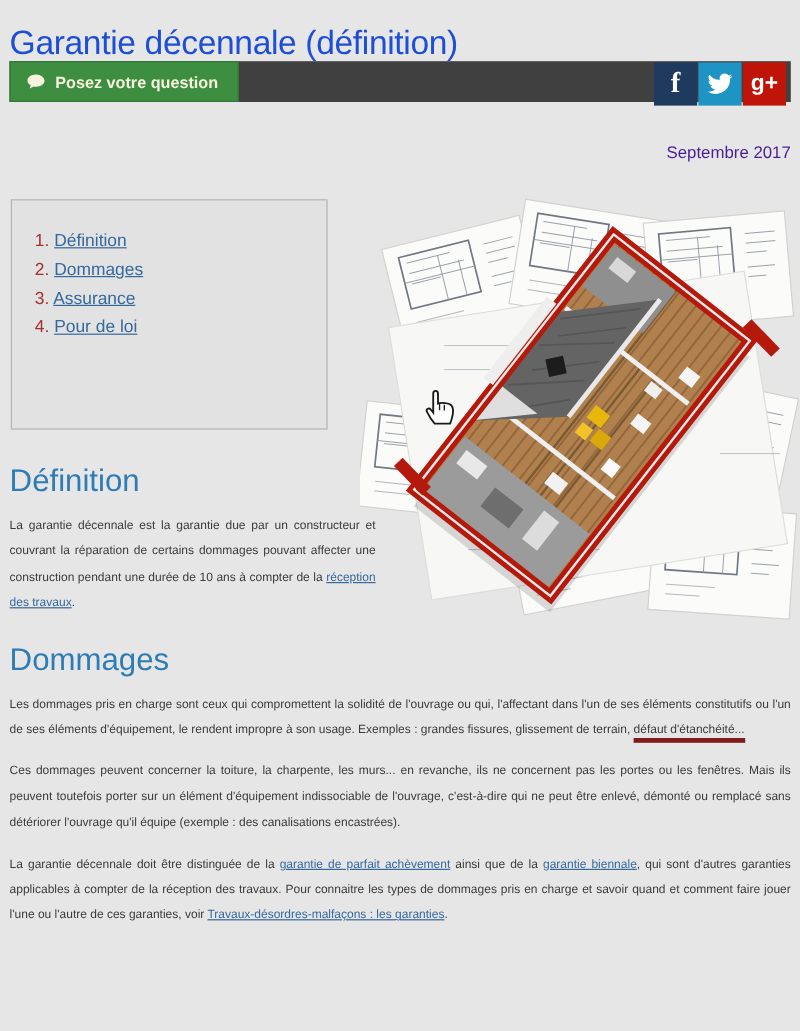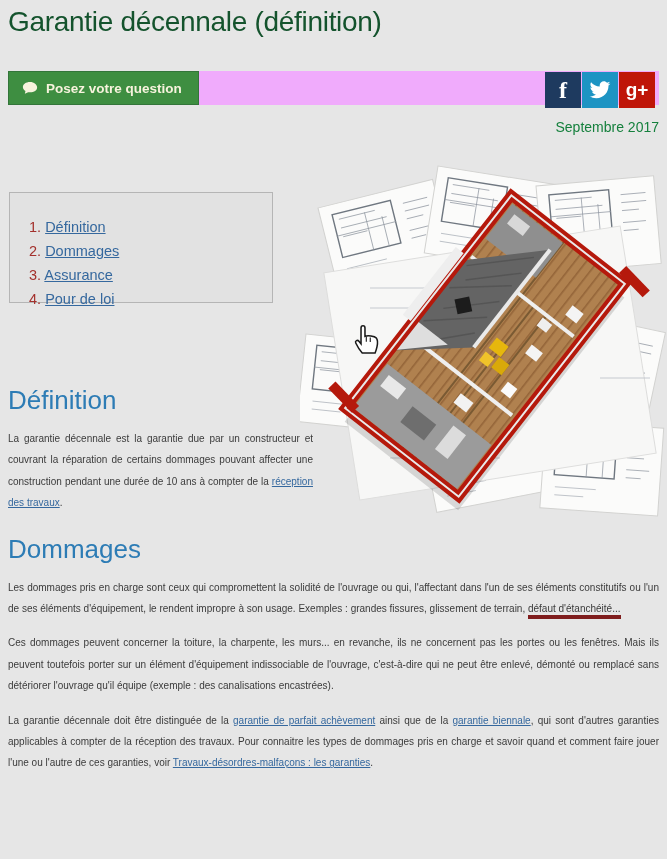--- a/index.html
+++ b/index.html
@@ -1,42 +1,42 @@
 <!DOCTYPE html>
 <html lang="fr"><head>
 <meta charset="utf-8">
 <style>
   * { margin:0; padding:0; box-sizing:border-box; }
   html,body { background:#e6e6e6; }
   body { font-family:"Liberation Sans", sans-serif; }
   .page { position:relative; width:667px; height:859px; background:#e6e6e6; overflow:hidden; }
 
   
-  .page-title { position:absolute; left:8px; top:6px; font-size:28px; font-weight:400;
-                color:#14532d; letter-spacing:-0.3px; }
+  .page-title { position:absolute; left:8px; top:20px; font-size:28px; font-weight:400;
+                color:#1d4ed8; letter-spacing:-0.3px; }
 
   
-  .action-bar { position:absolute; left:8px; top:71px; width:651px; height:34px; background:#f0abfc; }
+  .action-bar { position:absolute; left:8px; top:51px; width:651px; height:34px; background:#404040; }
   .ask-btn { position:absolute; left:0; top:0; height:34px; padding:0 16px 0 13px;
              background:#3e8e41; border:1px solid #33753a; display:flex; align-items:center;
              gap:8px; cursor:pointer; }
   .ask-btn .bubble { width:16px; height:14px; display:block; }
   .ask-btn span.lbl { color:#f7f3dd; font-size:13.5px; font-weight:700; white-space:nowrap; }
   .socials { position:absolute; right:4px; top:1px; display:flex; gap:1px; }
   .soc { width:36px; height:36px; display:flex; align-items:center; justify-content:center;
          color:#fff; cursor:pointer; }
   .soc.fb { background:#1e3a5f; font-family:"Liberation Serif", serif; font-weight:700; font-size:24px; }
   .soc.tw { background:#1d94c3; }
   .soc.gp { background:#bf1508; font-weight:700; font-size:19px; }
 
-  .date-line { position:absolute; right:8px; top:119px; font-size:14px; color:#15803d; }
+  .date-line { position:absolute; right:8px; top:119px; font-size:14px; color:#4c1d95; }
 
   
-  .toc { position:absolute; left:9px; top:166px; width:264px; height:111px;
-         background:#e2e2e2; border:1px solid #b5b5b5; padding:22px 0 0 19px;margin-top:26px; }
+  .toc { position:absolute; left:9px; top:166px; width:264px; height:192px;
+         background:#e2e2e2; border:1px solid #b5b5b5; padding:22px 0 0 19px; }
   .toc li { list-style:none; font-size:14.5px; line-height:24px; white-space:nowrap; }
   .toc .num, .toc .prefix { color:#a3302c; }
   a.lnk { color:#35689e; text-decoration:underline; cursor:pointer; }
 
   
   .illus { position:absolute; left:300px; top:158px; width:367px; height:372px; }
 
   
   .content { position:absolute; left:8px; top:385px; width:651px; }
   h2.sec { font-size:26px; font-weight:400; color:#2d7cb5; line-height:30px; margin:0 0 13px 0; }

